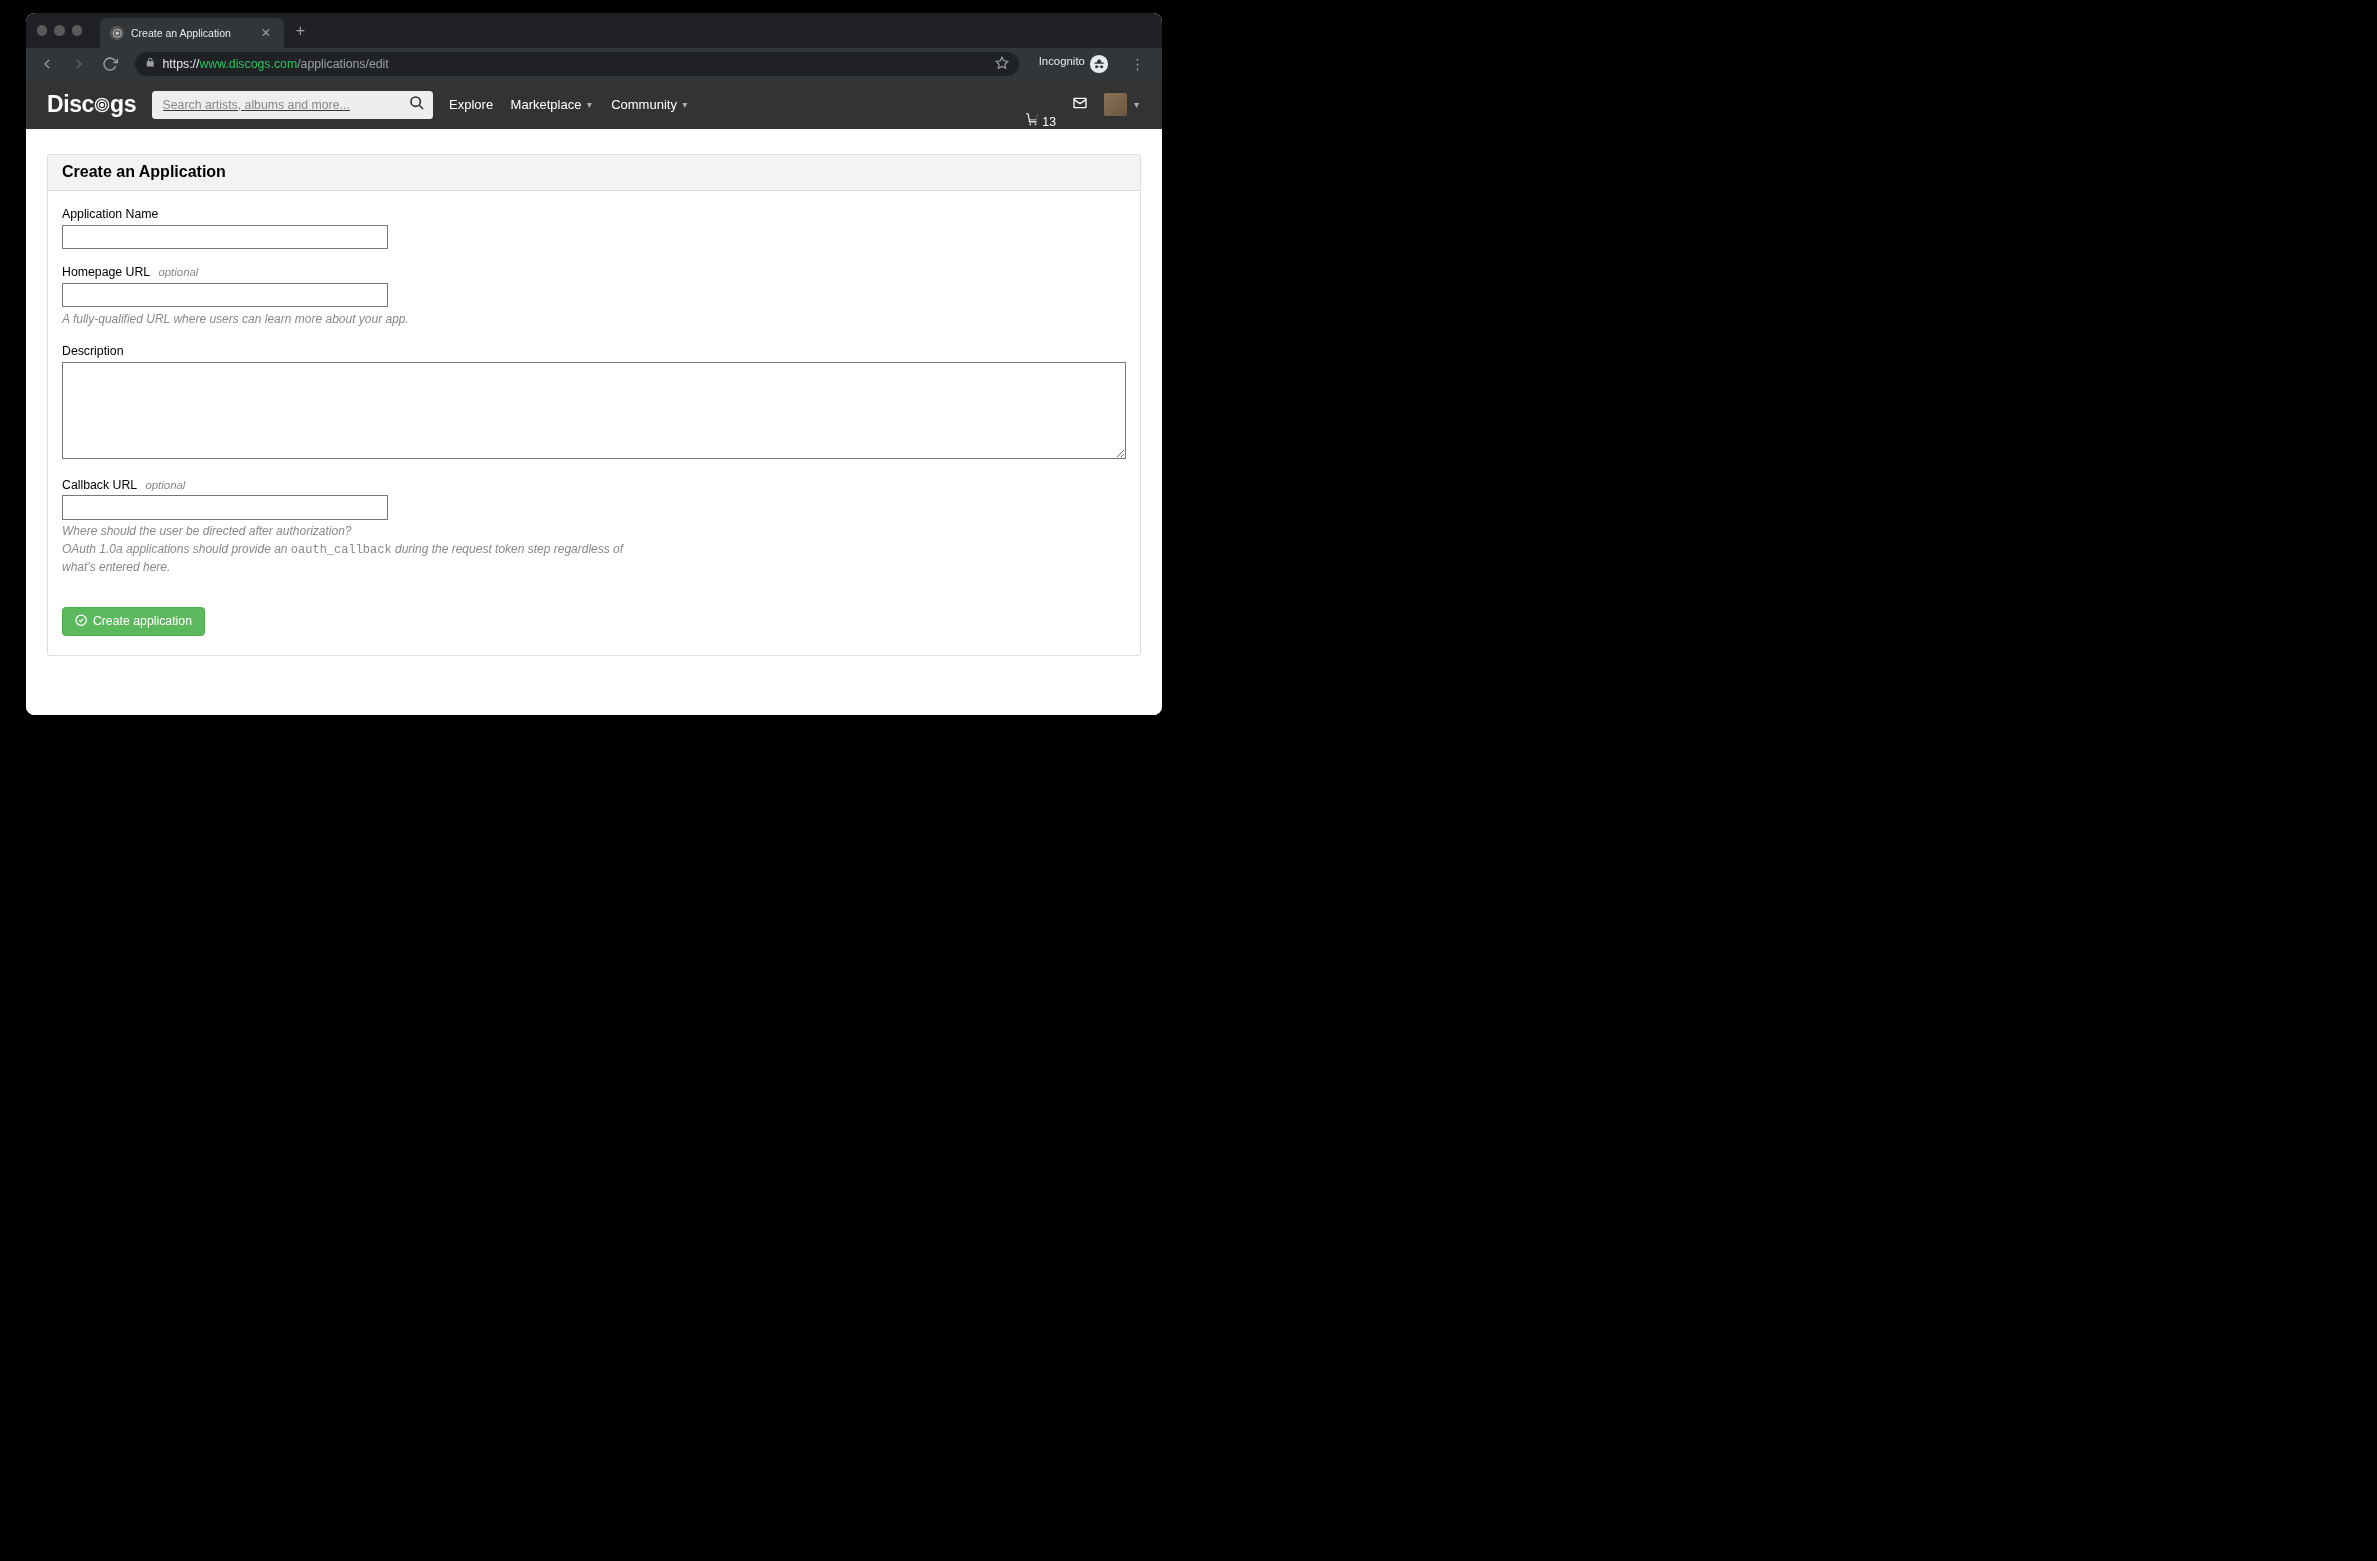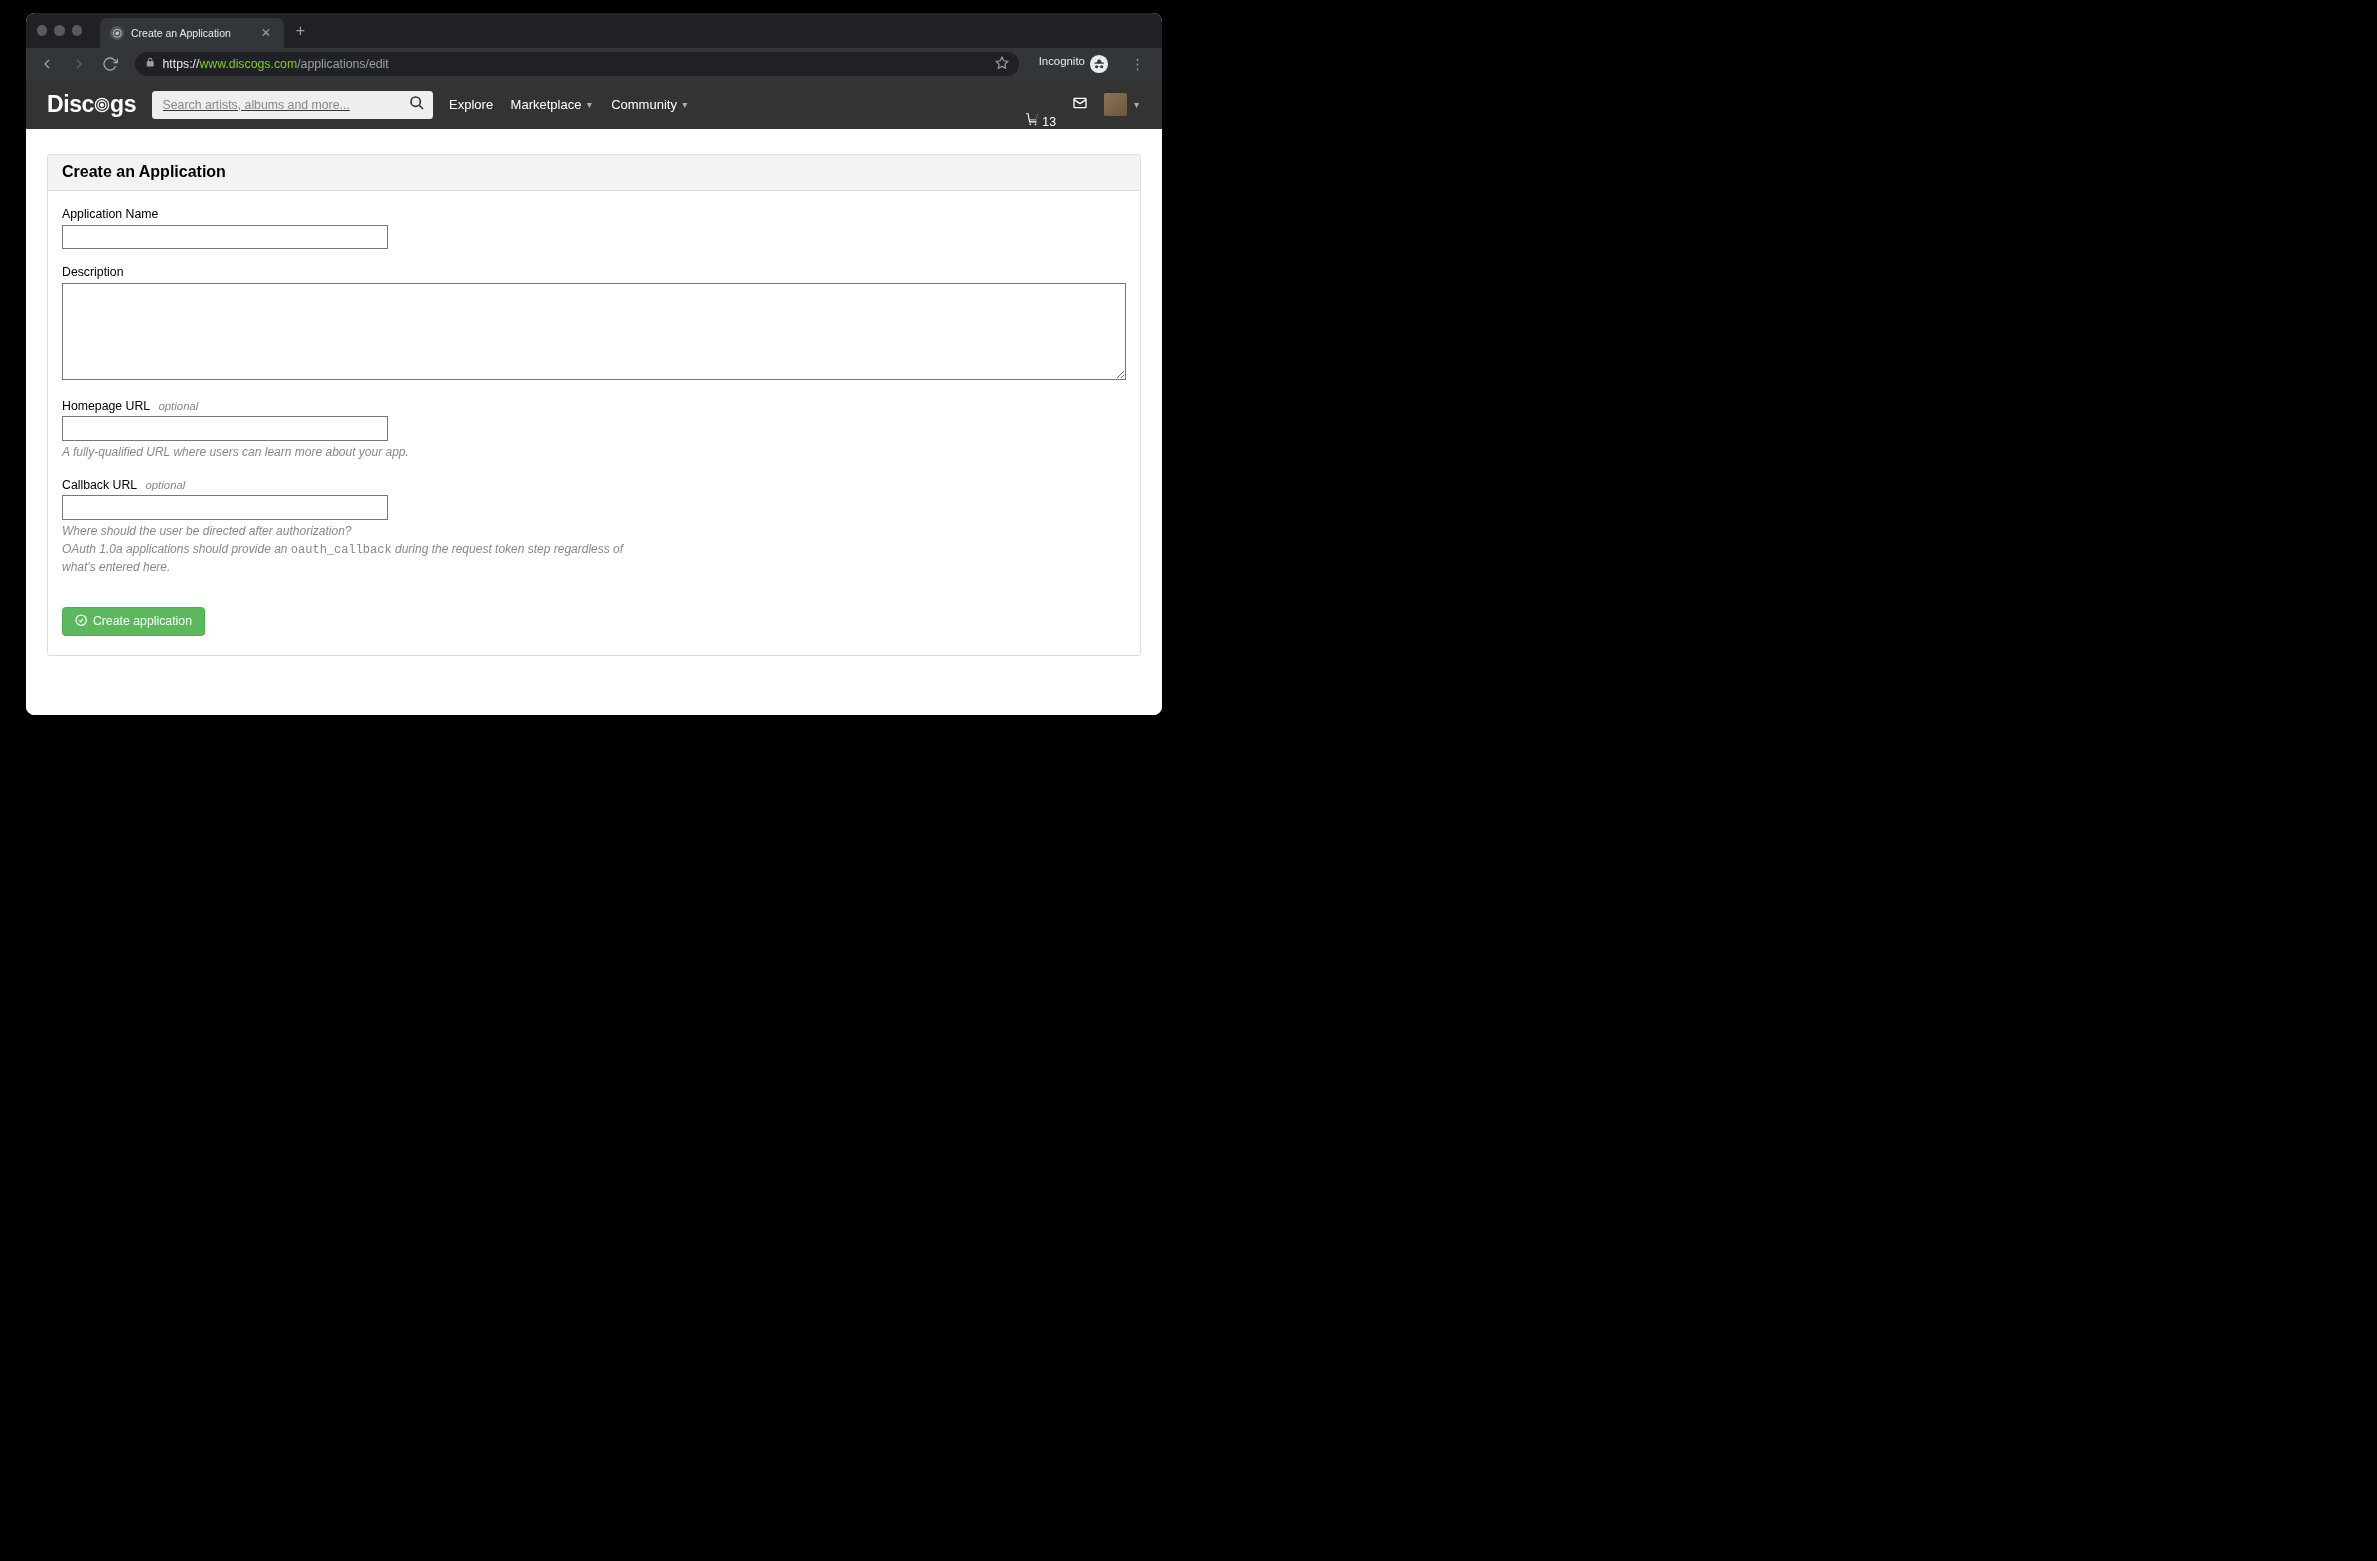--- a/index.html
+++ b/index.html
@@ -105,21 +105,21 @@
       display: flex;
       align-items: center;
       padding: 0 10.5px;
       margin: 0 7px;
       gap: 7px;
       color: #e8eaed;
       font-size: 12.3px;
     }
     .url-bar .lock-icon { color: #9aa0a6; }
     .url-bar .url-text { flex: 1; }
-    .url-bar .url-domain { color: #84cc16; }
+    .url-bar .url-domain { color: #22c55e; }
     .url-bar .url-path { color: #9aa0a6; }
     .url-bar .star-icon { color: #9aa0a6; }
     .browser-right {
       display: flex;
       align-items: center;
       gap: 7px;
       padding-right: 3.5px;
     }
     .incognito-badge {
       display: flex;
@@ -454,31 +454,31 @@
       <div class="form-card">
         <div class="form-card-header">Create an Application</div>
         <div class="form-body">
 
           <div class="form-group">
             <label class="form-label">Application Name</label>
             <input class="form-input" type="text" style="">
           </div>
 
           <div class="form-group">
-            <label class="form-label">Description</label>
-            <textarea class="form-input" style=""></textarea>
-          </div>
-
-          <div class="form-group">
             <label class="form-label">
               <span>Homepage URL</span>
               <span class="optional">optional</span>
             </label>
             <input class="form-input" type="text" style="">
             <div class="help-text">A fully-qualified URL where users can learn more about your app.</div>
+          </div>
+
+          <div class="form-group">
+            <label class="form-label">Description</label>
+            <textarea class="form-input" style=""></textarea>
           </div>
 
           <div class="form-group">
             <label class="form-label">
               <span>Callback URL</span>
               <span class="optional">optional</span>
             </label>
             <input class="form-input" type="text" style="">
             <div class="help-text">
               <div>Where should the user be directed after authorization?</div>

